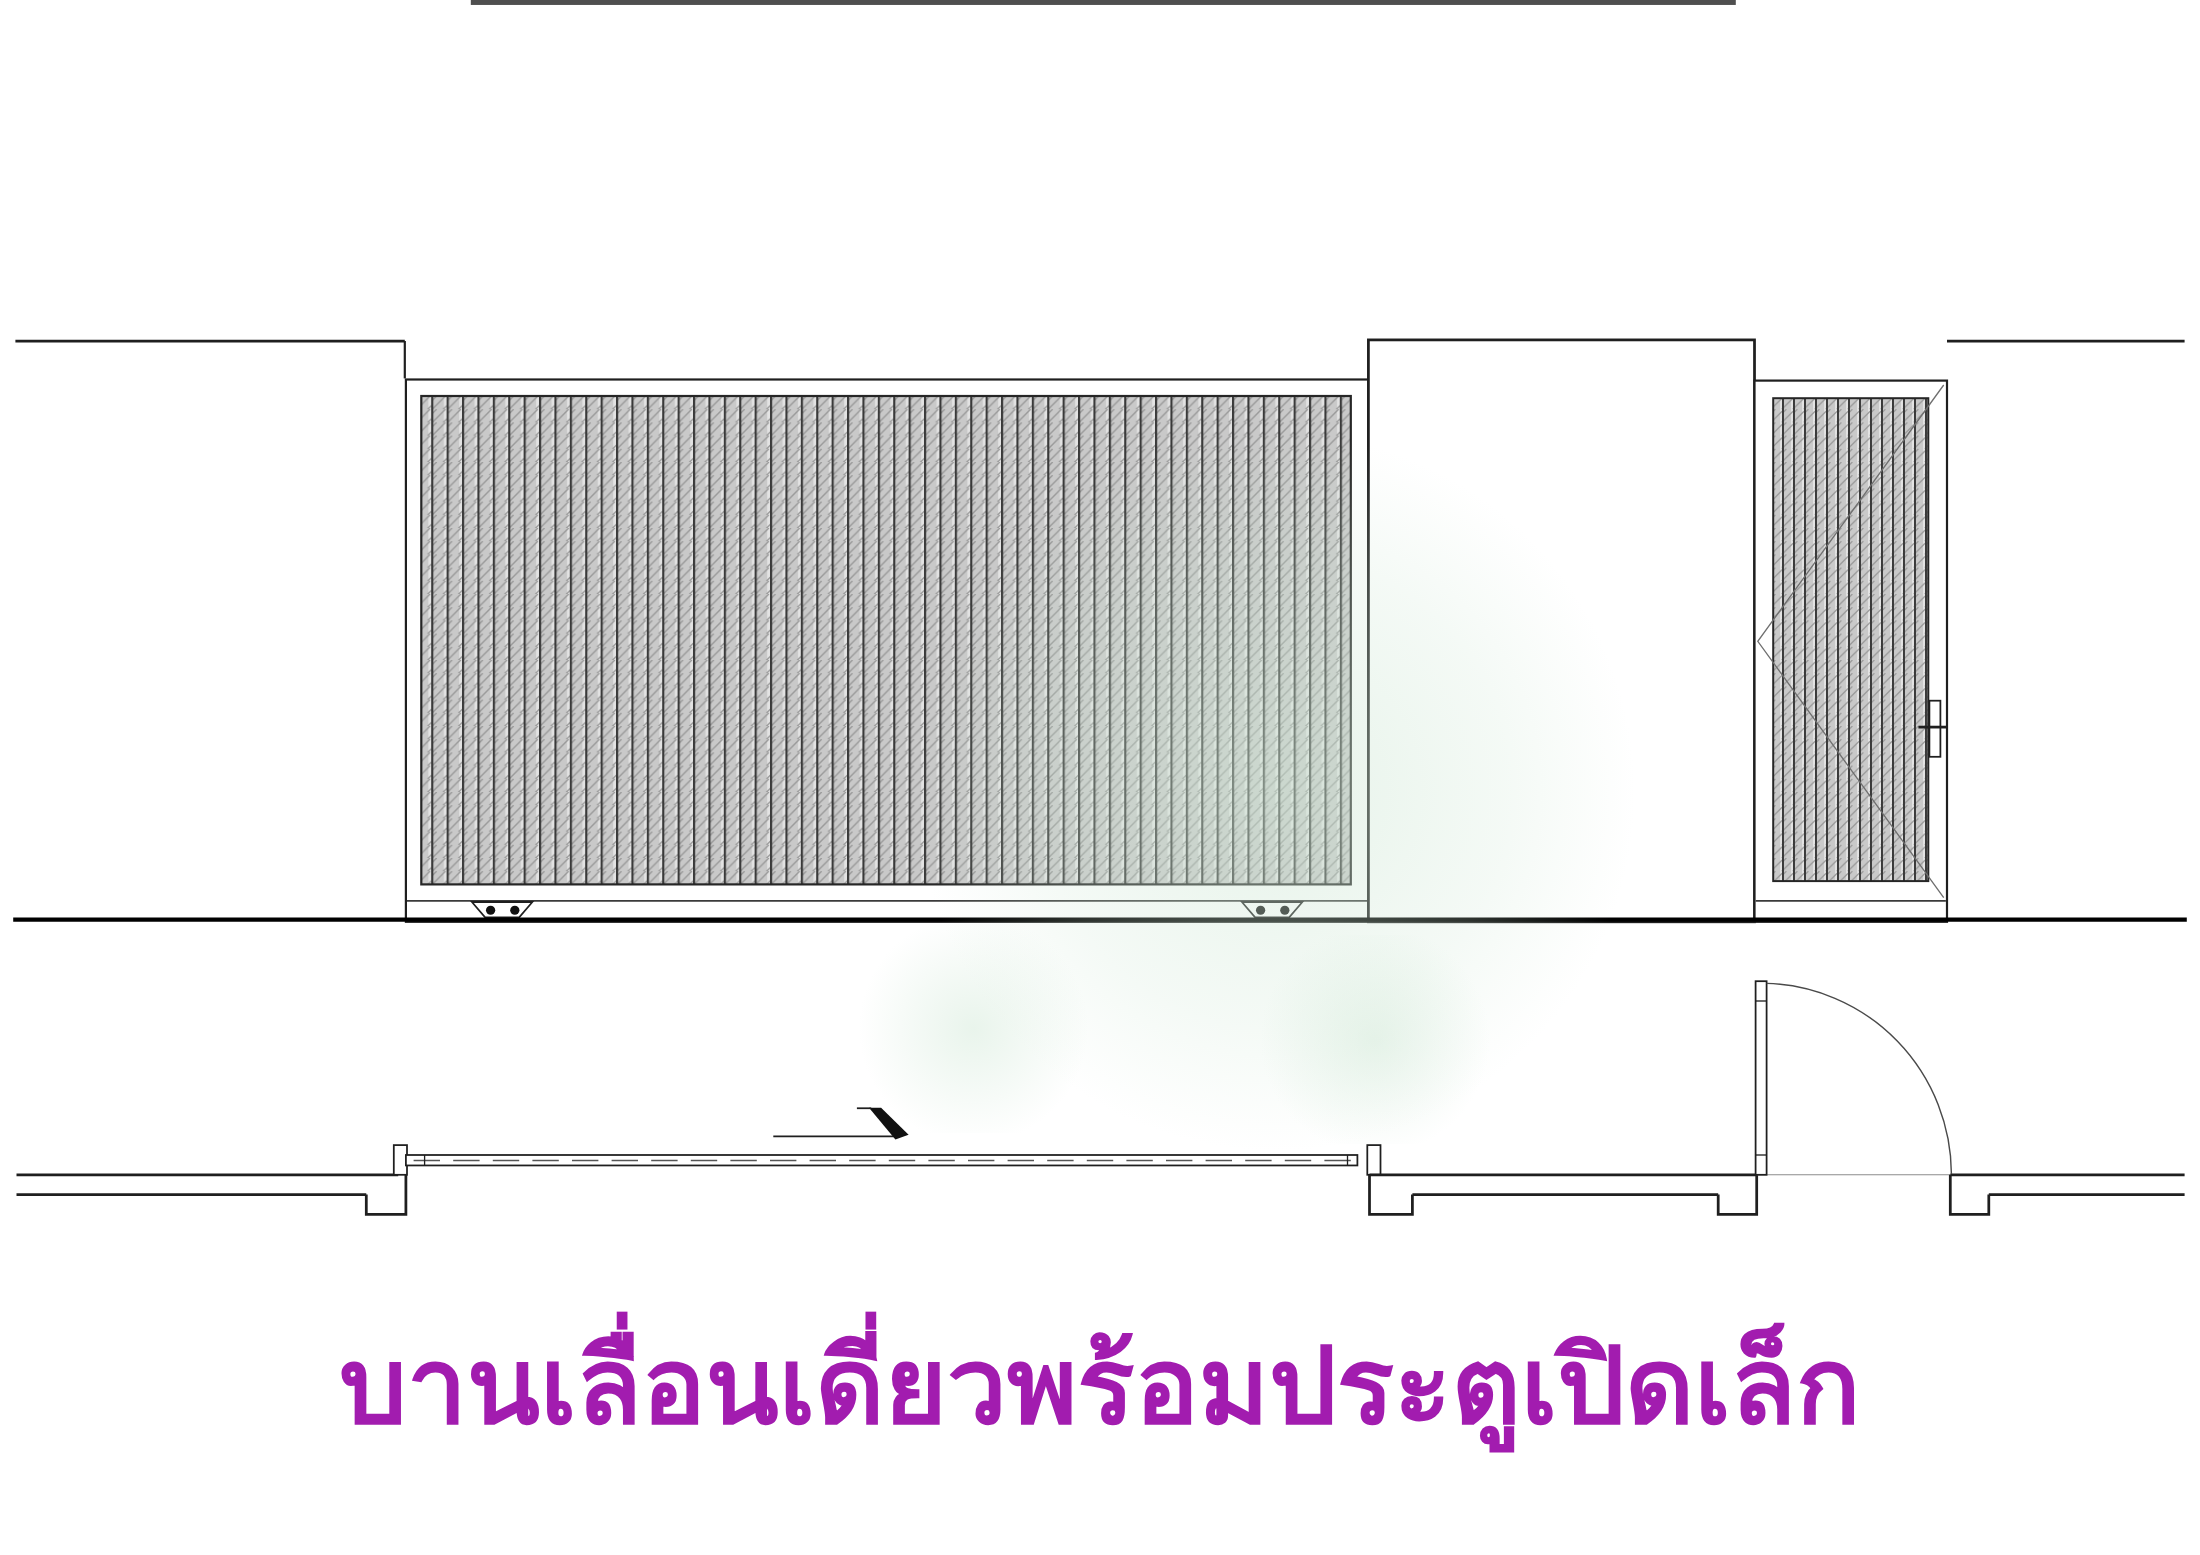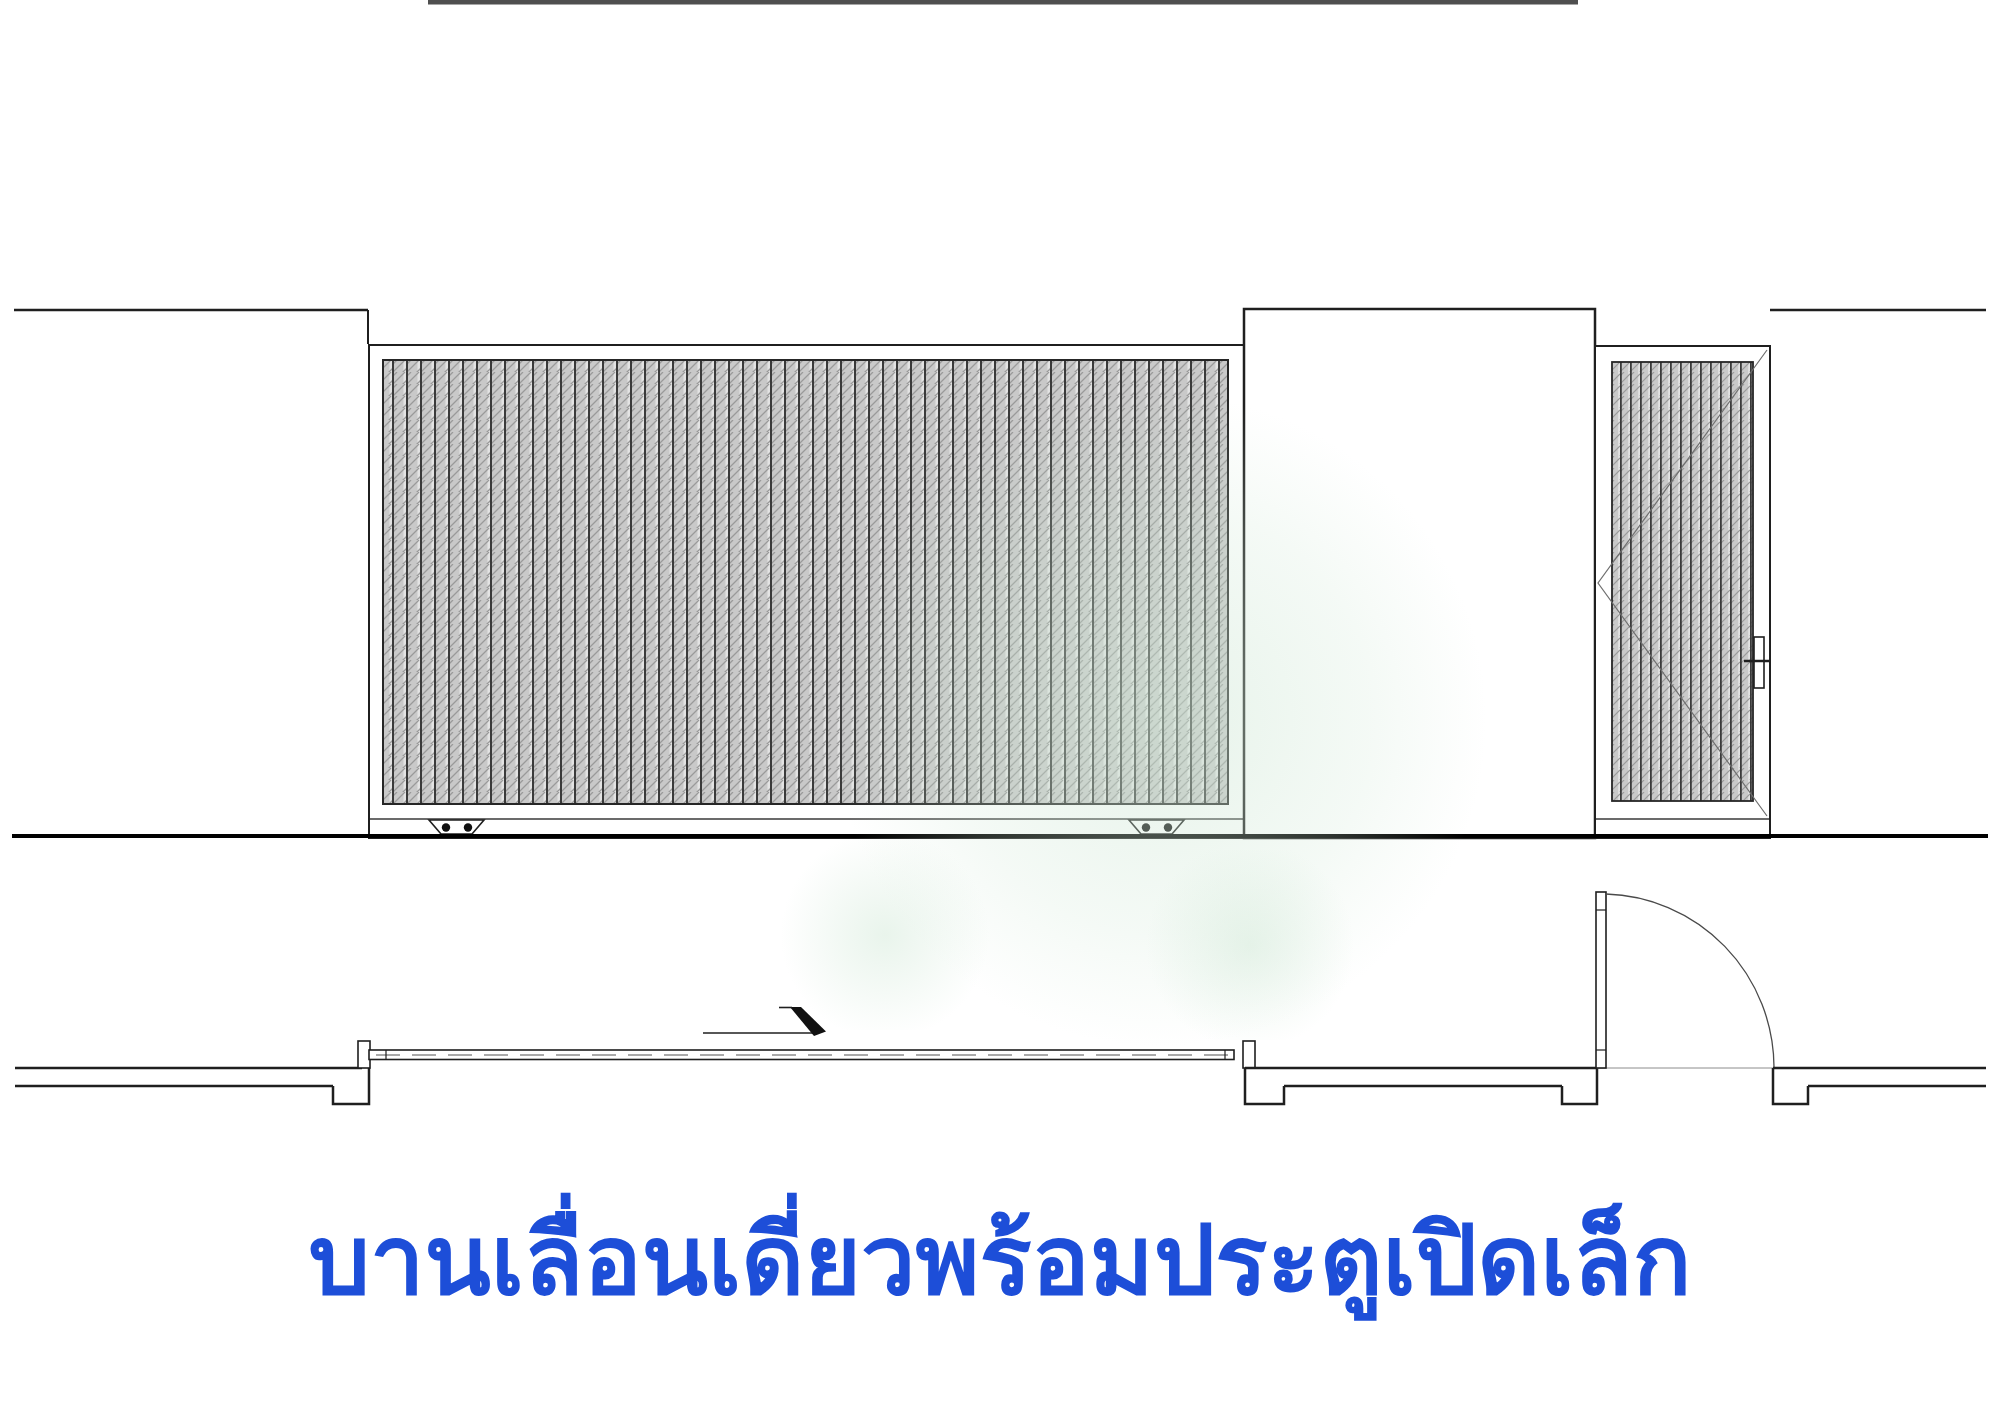--- a/index.html
+++ b/index.html
@@ -36,21 +36,21 @@
     left:1135px;top:850px;width:230px;height:190px;
     background:radial-gradient(circle, rgba(206,231,212,0.45) 0%, rgba(206,231,212,0) 70%);
   }
   .caption{
     position:absolute;
     left:0;top:1205px;width:2000px;
     text-align:center;
     font-size:97px;
     font-weight:600;
     letter-spacing:0px;
-    color:#1d4ed8;
+    color:#a21caf;
     line-height:1.15;
   }
 </style>
 </head>
 <body>
 
 <div class="canvas">
 
   <svg class="drawing-svg" width="2000" height="1414" viewBox="0 0 2000 1414">
     <defs>

